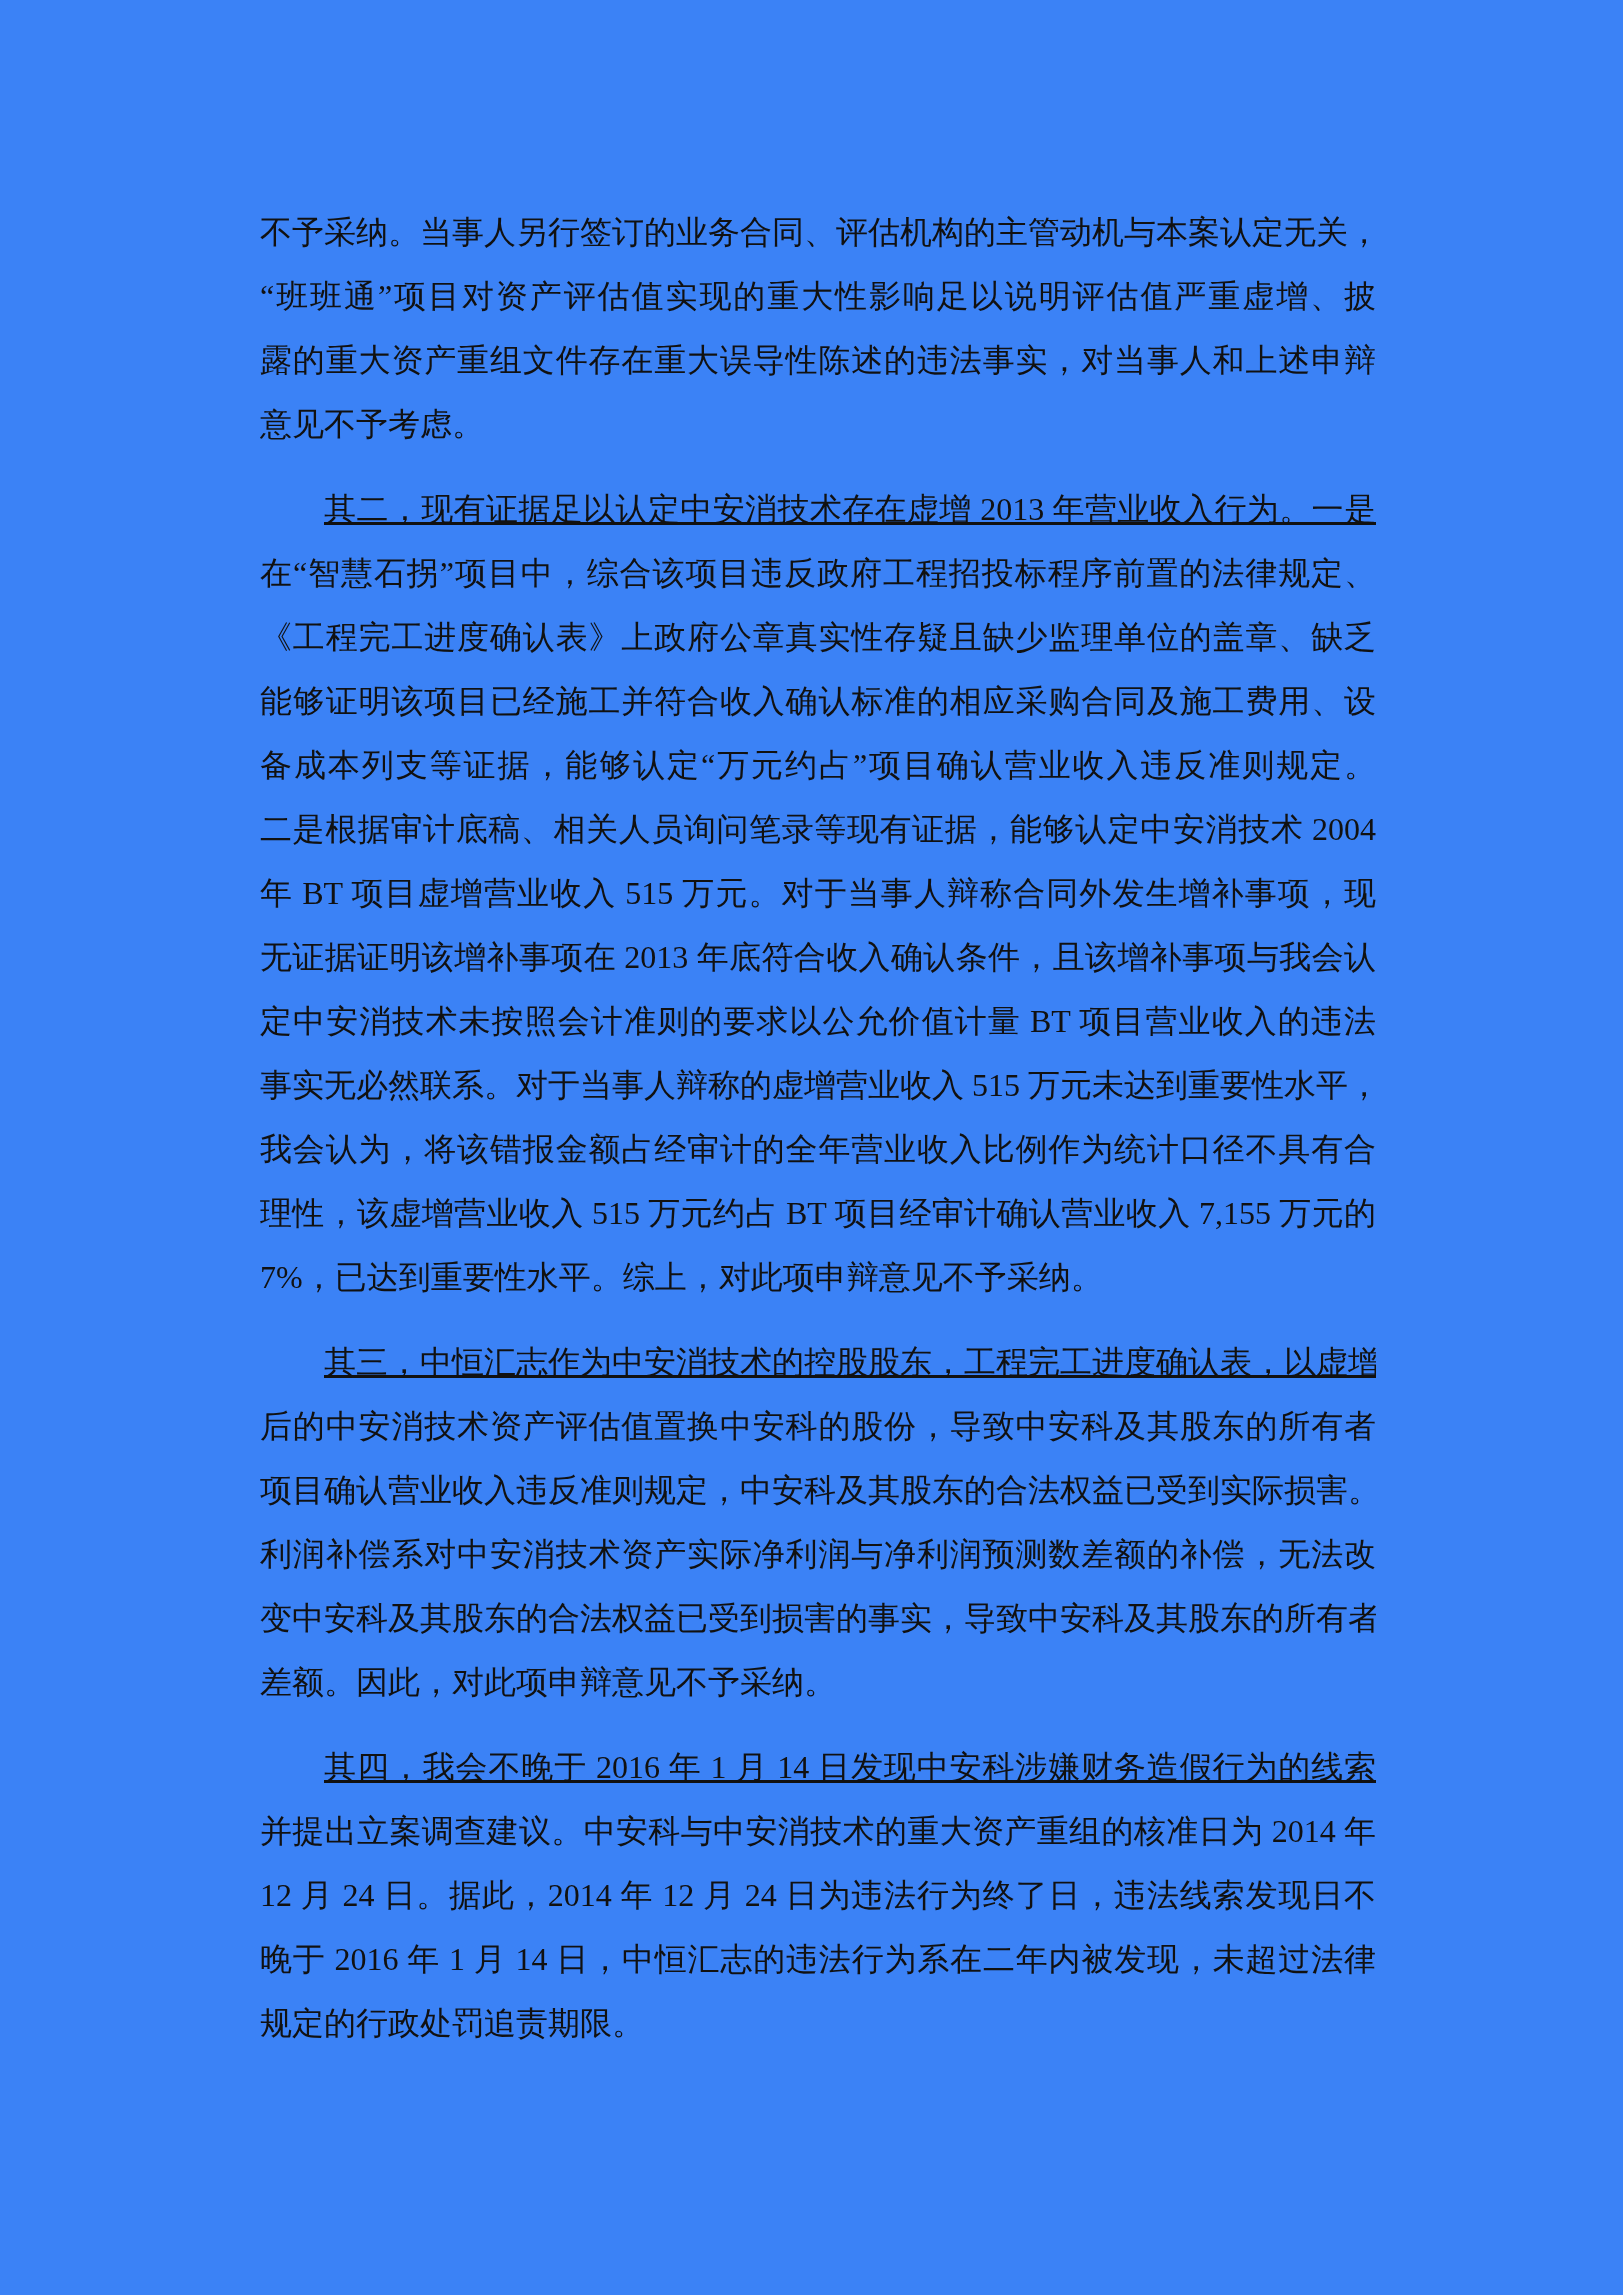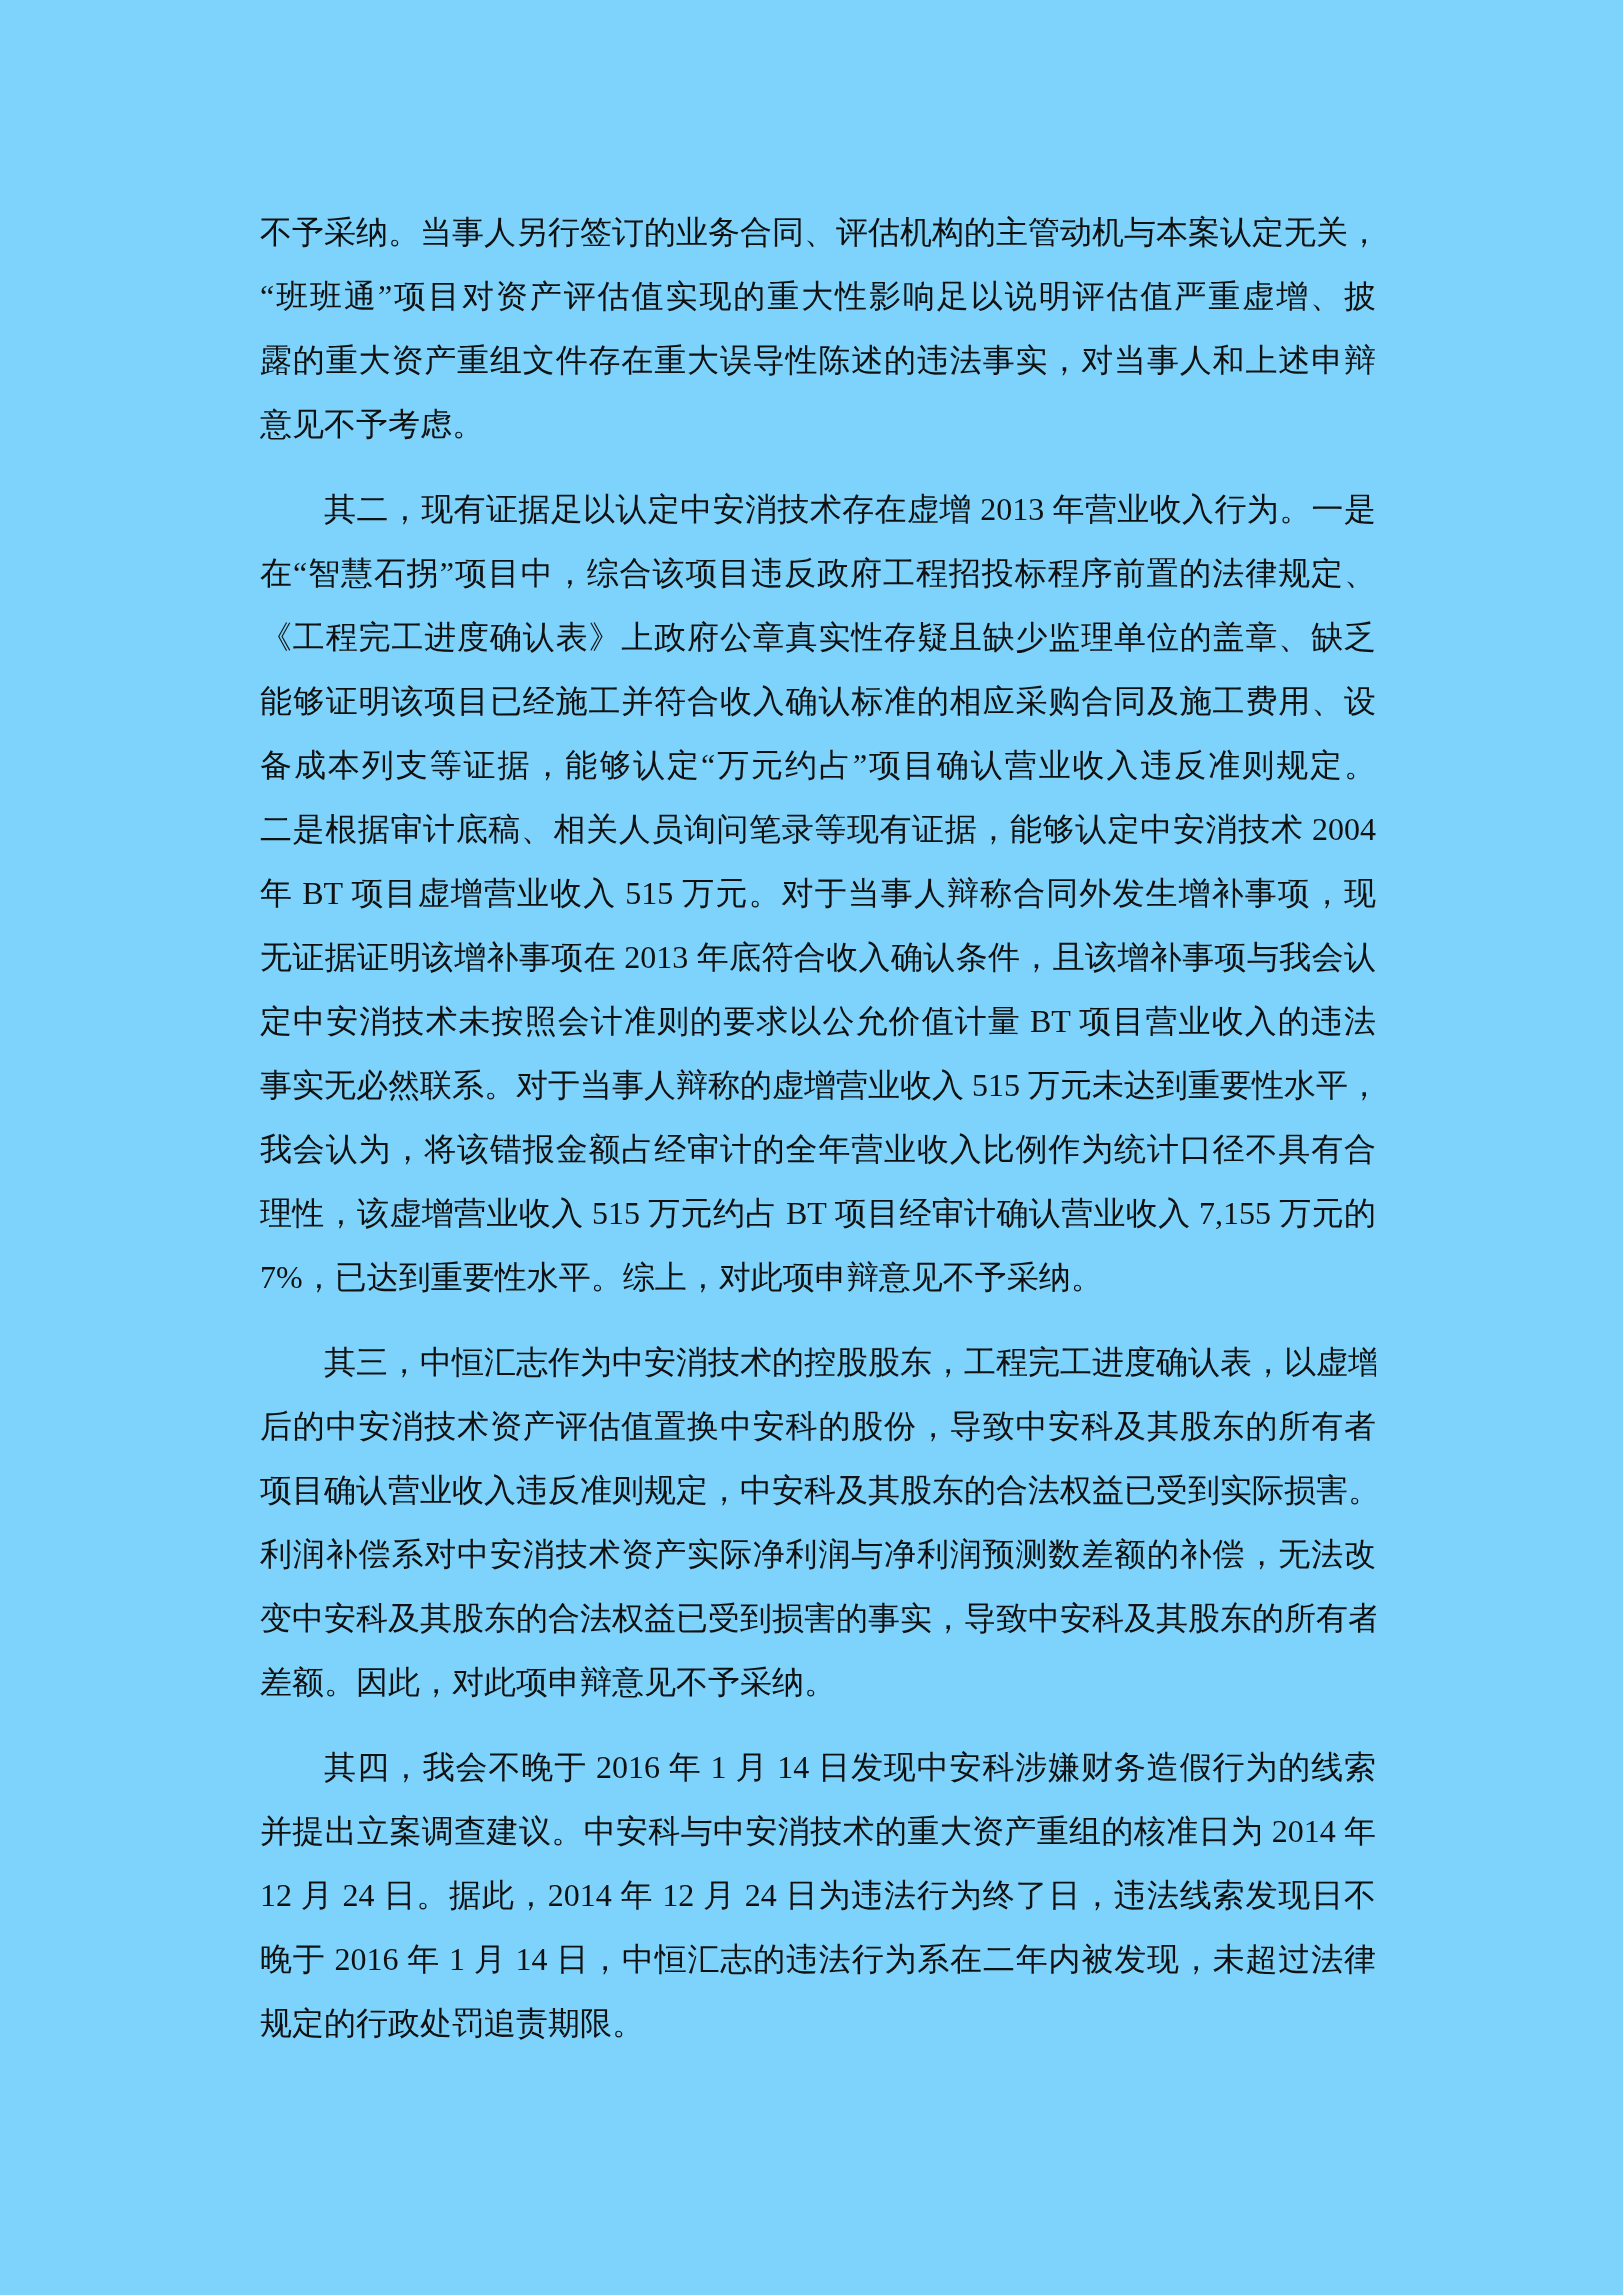--- a/index.html
+++ b/index.html
@@ -14,21 +14,21 @@
       overflow: hidden;
       font-family: "Liberation Serif", "DejaVu Serif", serif;
       color: #111111;
     }
     .page {
       position: absolute;
       left: 0;
       top: 0;
       width: 1623px;
       height: 2295px;
-      background: #7dd3fc;
+      background: #3b82f6;
     }
     .body-text {
       position: absolute;
       left: 260px;
       top: 200px;
       width: 1116px;
     }
     .para {
       margin: 0 0 21px 0;
     }
@@ -41,20 +41,21 @@
       text-align: justify;
       text-align-last: justify;
       overflow: hidden;
     }
     .line.last {
       text-align: right;
       text-align-last: left;
     }
     .line.indent {
       padding-left: 64px;
+      text-decoration: underline;
     }
   </style>
 </head>
 <body>
 
 <div class="page">
   <div class="body-text">
 
     <div class="para">
       <span class="line">不予采纳。当事人另行签订的业务合同、评估机构的主管动机与本案认定无关，</span>

